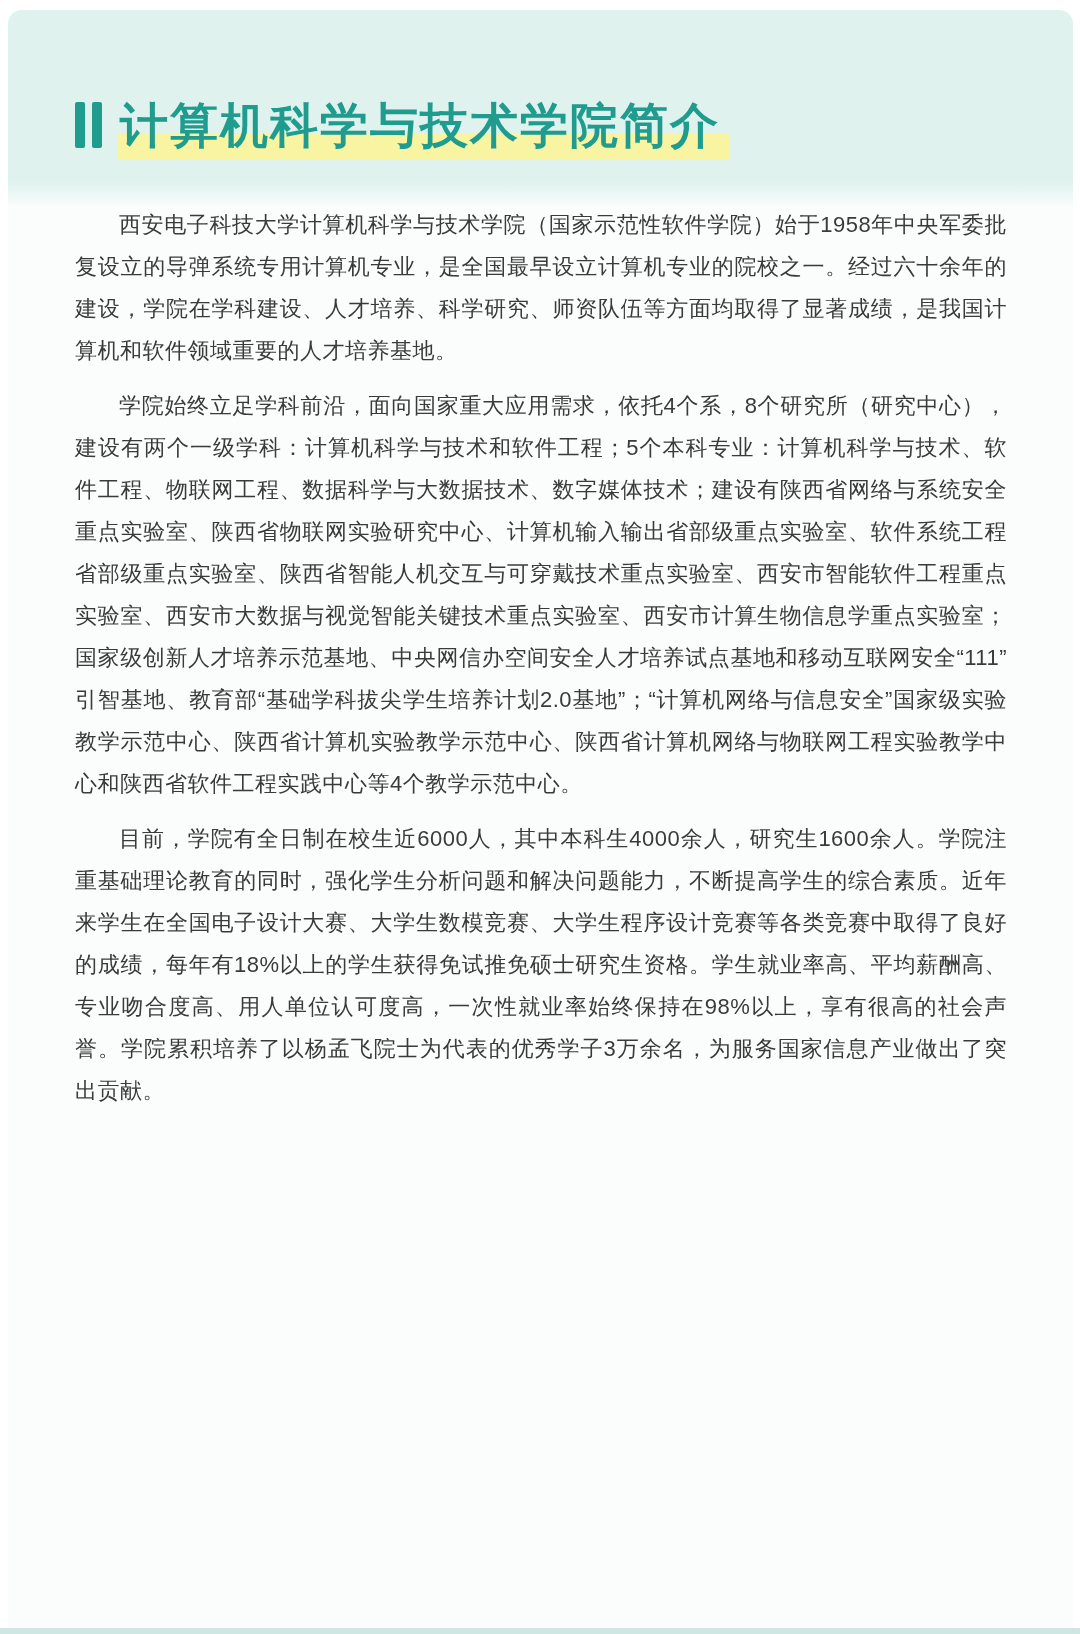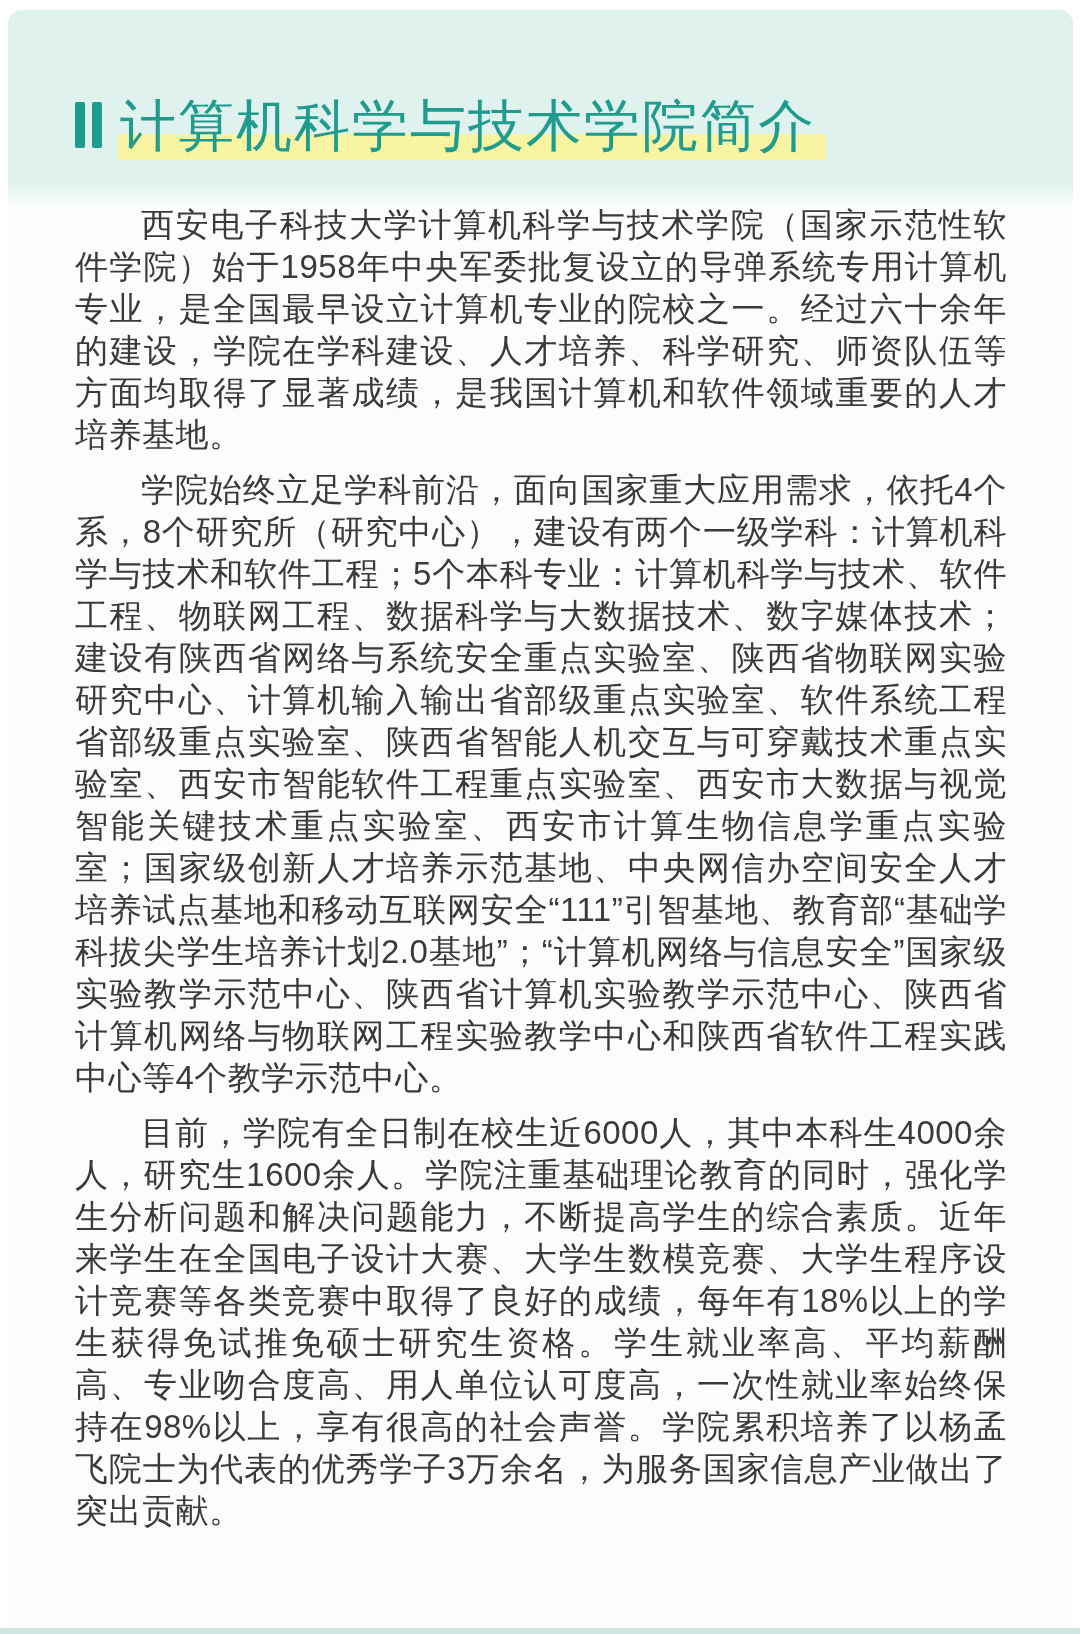--- a/index.html
+++ b/index.html
@@ -42,34 +42,34 @@
     margin: 4px 16px 0 0;
     height: 46px;
   }
   .double-bar-icon .bar {
     width: 10px;
     height: 46px;
     border-radius: 2px;
     background: var(--title-teal, #1f9c8e);
   }
   .page-title {
-    font-size: 56px;
+    font-size: 48px;
     line-height: 56px;
-    font-weight: 400;
+    font-weight: 700;
     letter-spacing: 2px;
     color: var(--title-teal, #1f9c8e);
     background: linear-gradient(180deg, transparent 0 58%, var(--highlight-yellow, #f9f4a2) 58% 100%);
     padding: 0 10px 6px 2px;
   }
   .article-body {
     margin: 44px 66px 0 67px;
   }
   .article-body p {
     margin: 0 0 13px 0;
-    font-size: 33px;
+    font-size: 22px;
     line-height: 42px;
     color: var(--body-text, #3a3a3a);
     text-align: justify;
     text-indent: 2em;
     letter-spacing: 0.5px;
   }
   .bottom-strip {
     position: absolute;
     left: 0;
     right: 0;

